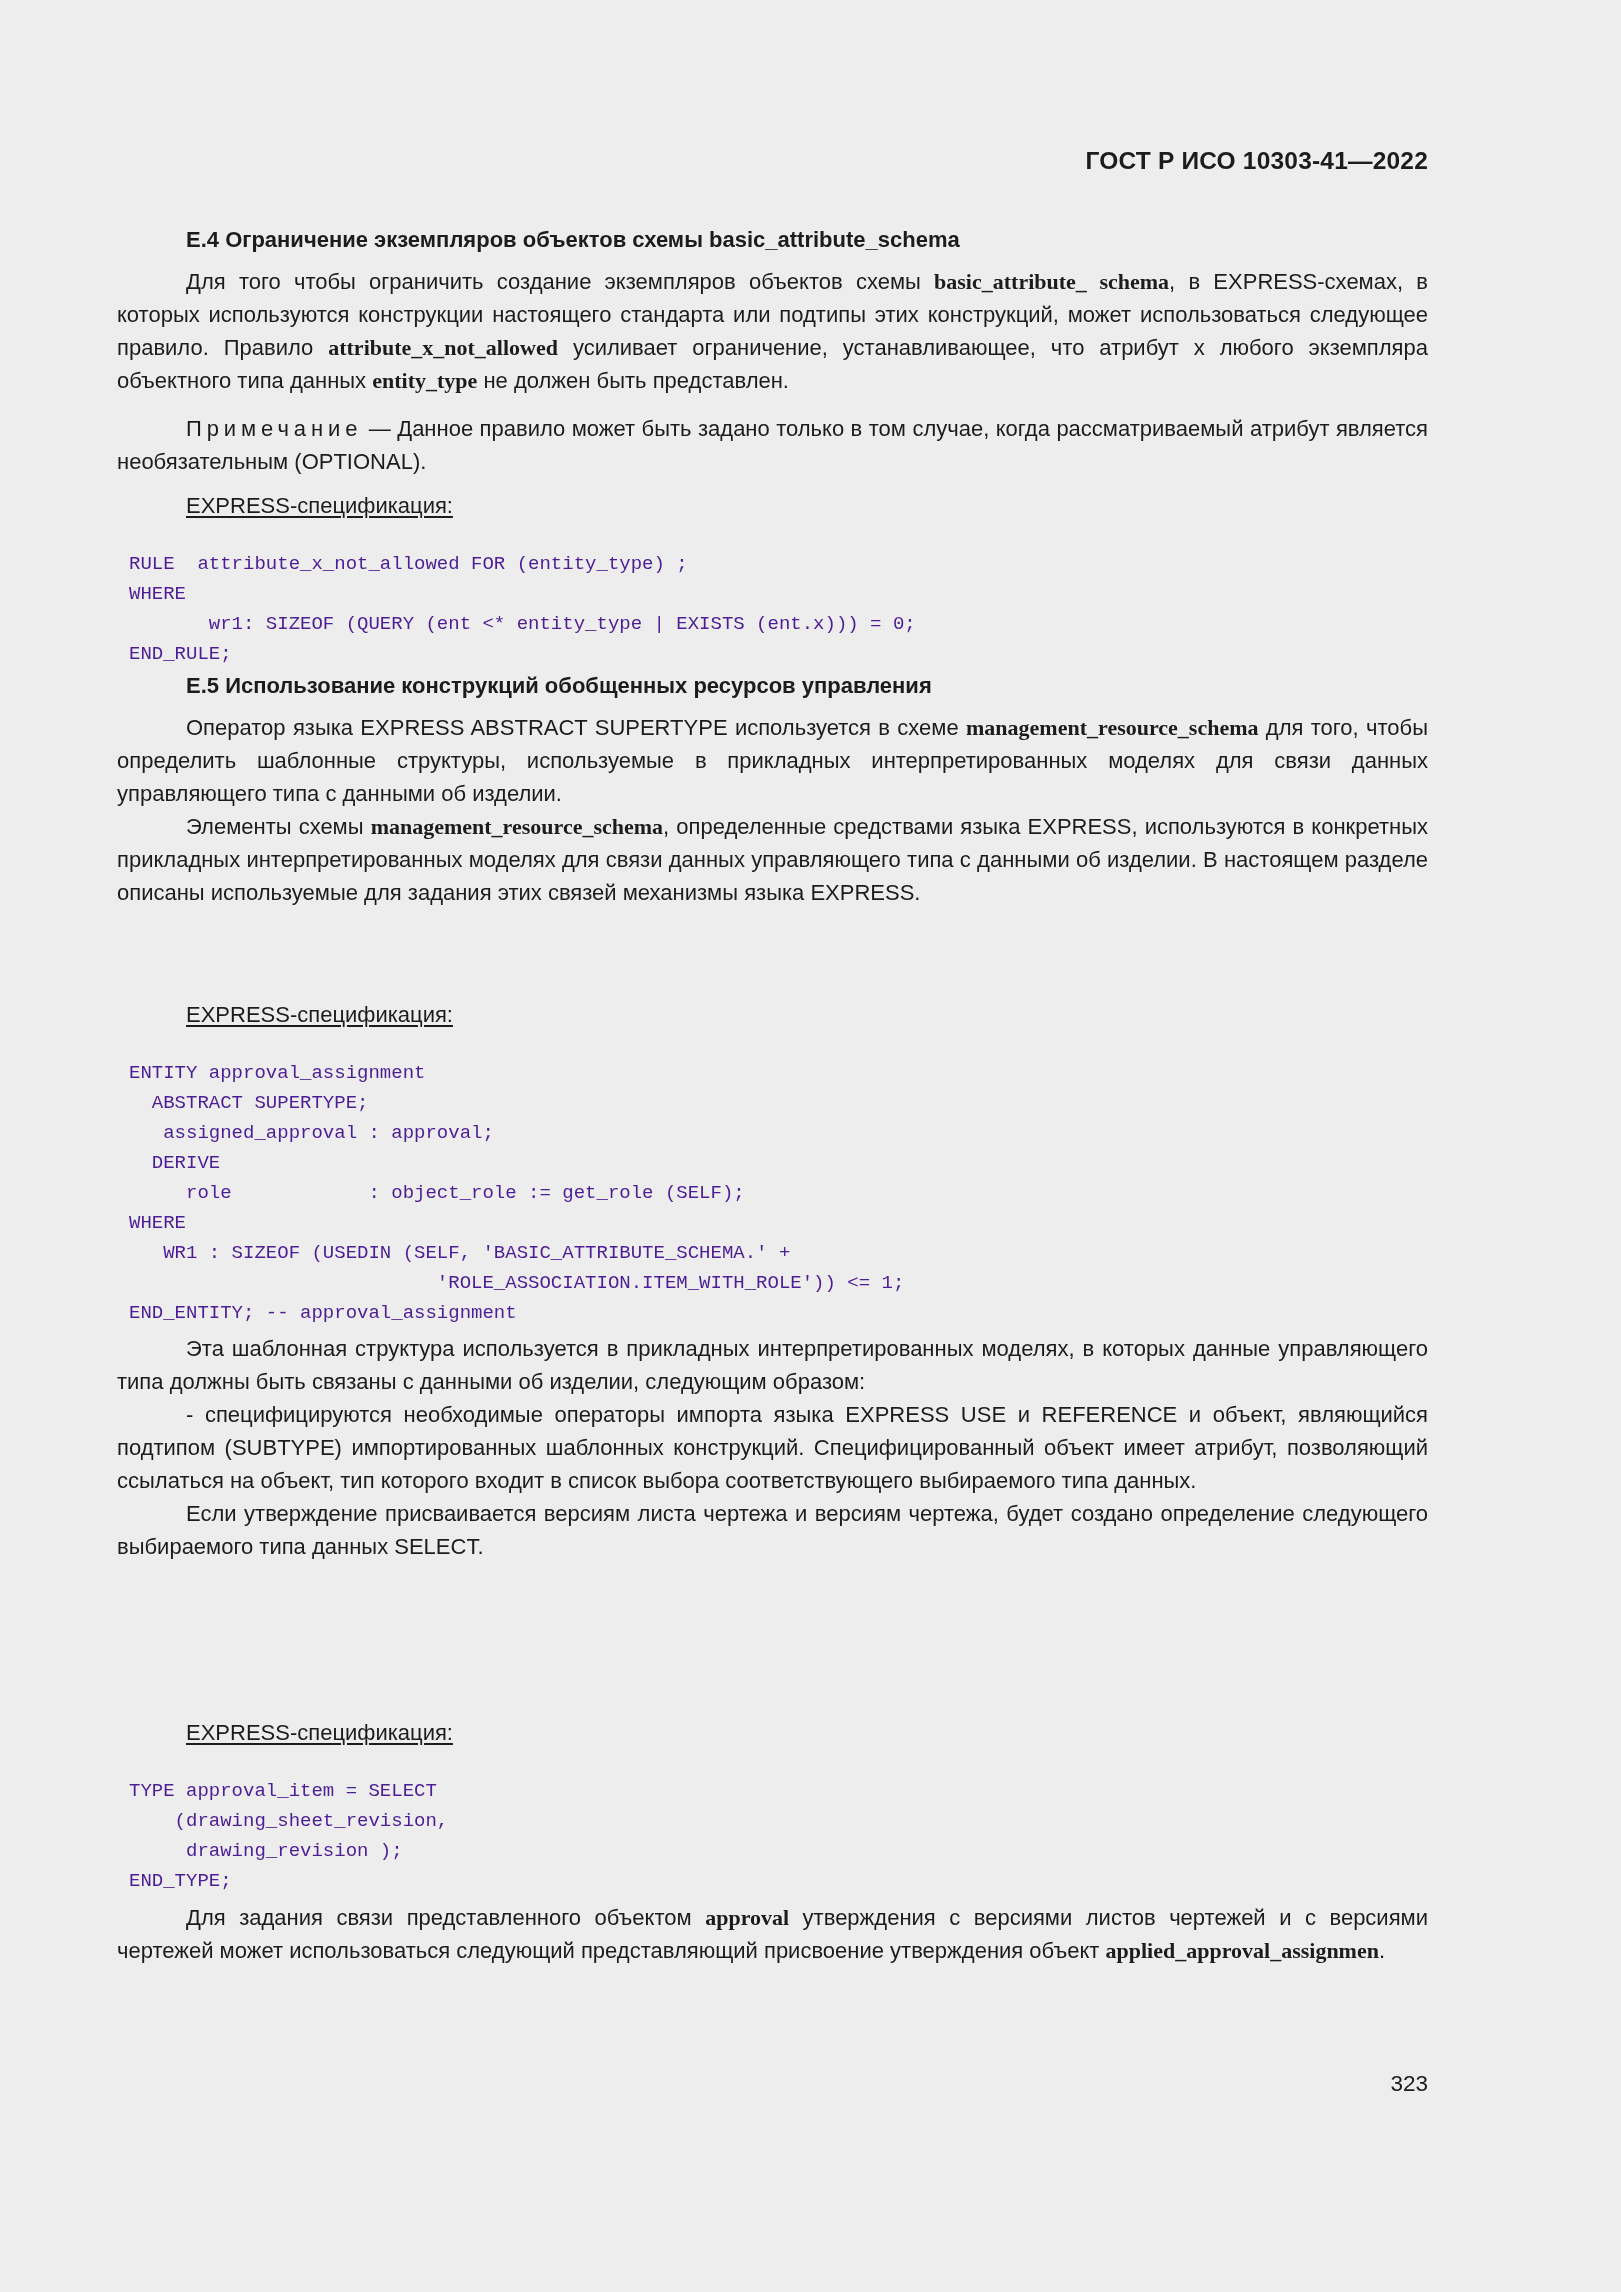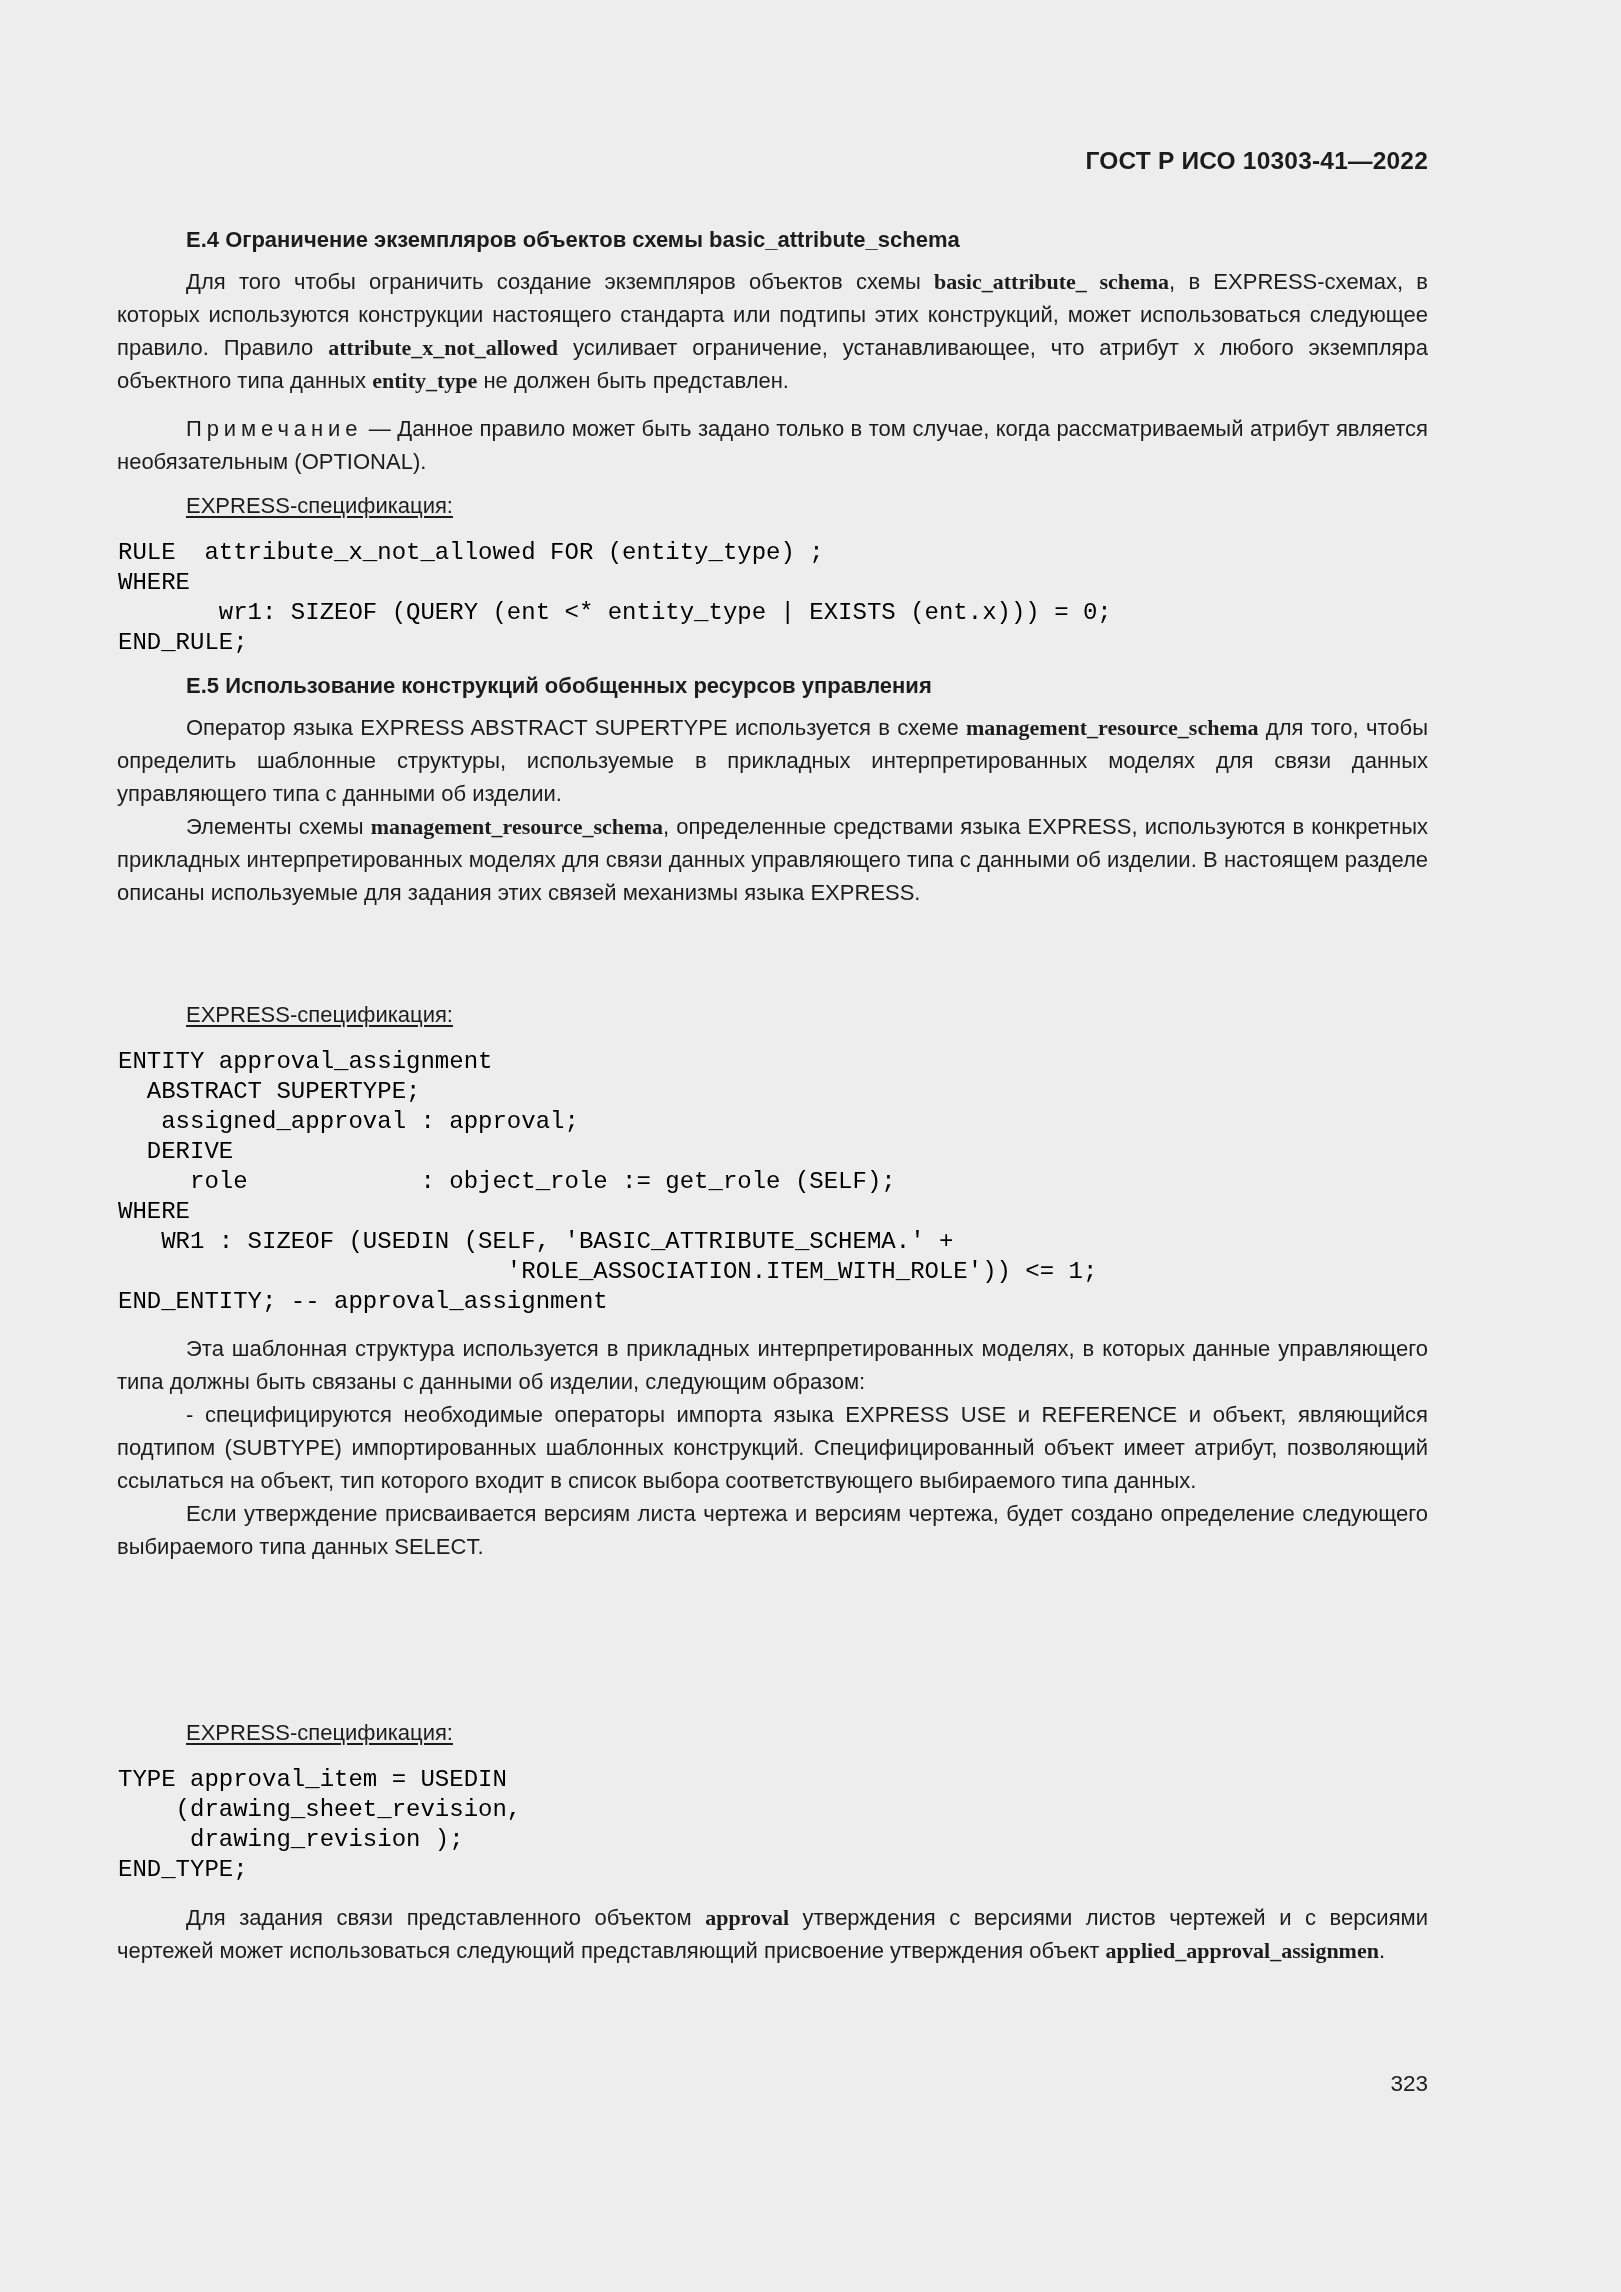--- a/index.html
+++ b/index.html
@@ -28,24 +28,24 @@
     margin: 0;
   }
   .para b { font-weight: bold; font-family: Liberation Serif, serif; }
   .note-label { letter-spacing: 4.9px; }
   .spec-label {
     font-size: 22px; line-height: 32px;
     padding-left: 69px;
     text-decoration: underline; text-underline-offset: 2.9px;
   }
   pre.code {
-    margin: 1px;
+    margin: 12px;
     font-family: "Liberation Mono", monospace;
-    font-size: 24px; line-height: 30px;
-    color: #000000;
+    font-size: 19px; line-height: 30px;
+    color: #4c1d95;
     white-space: pre;
   }
   .page-number {
     position: absolute; right: 193px; top: 2071px;
     font-size: 22.5px;
   }
 </style>
 </head>
 <body>
 
@@ -107,21 +107,21 @@
   <p class="para">Эта шаблонная структура используется в прикладных интерпретированных моделях, в которых данные управляющего типа должны быть связаны с данными об изделии, следующим образом:</p>
   <p class="para">- специфицируются необходимые операторы импорта языка EXPRESS USE и REFERENCE и объект, являющийся подтипом (SUBTYPE) импортированных шаблонных конструкций. Специфицированный объект имеет атрибут, позволяющий ссылаться на объект, тип которого входит в список выбора соответствующего выбираемого типа данных.</p>
   <p class="para">Если утверждение присваивается версиям листа чертежа и версиям чертежа, будет создано определение следующего выбираемого типа данных SELECT.</p>
 </div>
 
 <div class="block" style="top:1717px;">
   <span class="spec-label">EXPRESS-спецификация:</span>
 </div>
 
 <div class="block" style="top:1764px;">
-  <pre class="code">TYPE approval_item = USEDIN
+  <pre class="code">TYPE approval_item = SELECT
     (drawing_sheet_revision,
      drawing_revision );
 END_TYPE;</pre>
 </div>
 
 <div class="block" style="top:1901px;">
   <p class="para">
     <span>Для задания связи представленного объектом </span><b>approval</b><span> утверждения с версиями листов чертежей и с версиями чертежей может использоваться следующий представляющий присвоение утверждения объект </span><b>applied_approval_assignmen</b><span>.</span>
   </p>
 </div>

